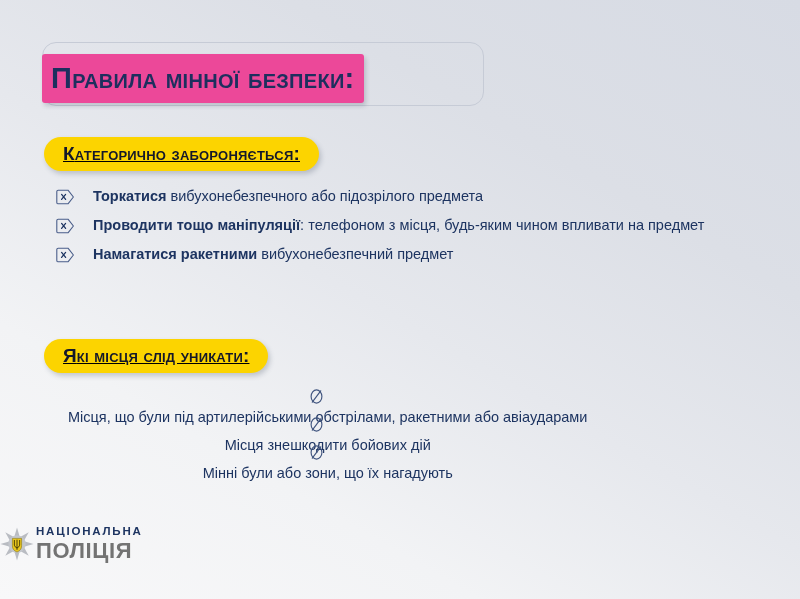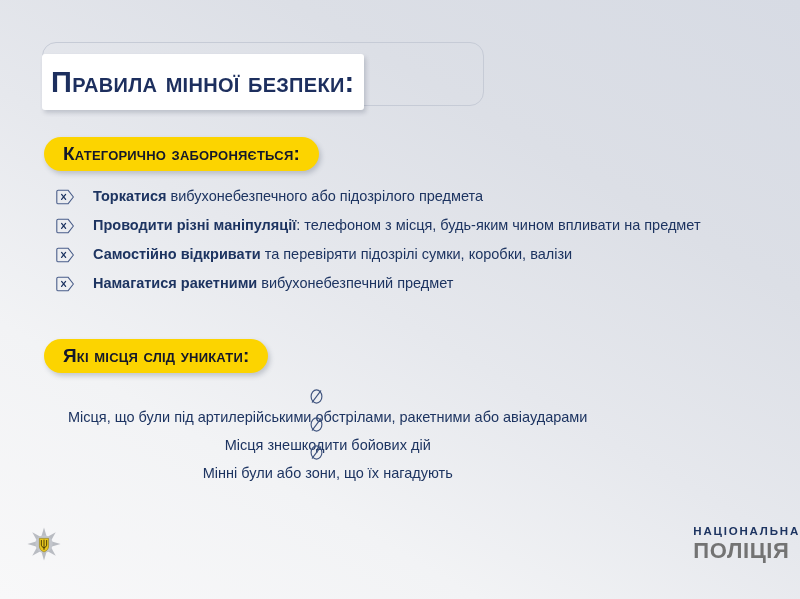--- a/index.html
+++ b/index.html
@@ -23,22 +23,22 @@
     left:42px; top:42px;
     width:442px; height:64px;
     border:1px solid #c6cbd6;
     border-radius:14px;
     background:transparent;
     display:flex; align-items:center;
   }
   .title-highlight {
     position:absolute;
     left:-1px; top:11px;
-    height:56px;
-    background:#ffffff;
+    height:49px;
+    background:#ec4899;
     border-radius:3px;
     display:flex; align-items:center;
     padding:0 9px 0 9px;
     box-shadow:2px 3px 4px rgba(60,70,90,.22);
   }
   .title-text {
     font-size:29px;
     font-weight:bold;
     color:#1d2f5e;
     letter-spacing:.3px;
@@ -51,20 +51,21 @@
 
   
   .pill {
     position:absolute;
     height:34px;
     background:#fcd400;
     border-radius:20px;
     display:flex; align-items:center;
     padding:0 19px;
     box-shadow:2px 3px 5px rgba(60,70,90,.25);
+    text-decoration:underline;
   }
   .pill-text {
     font-size:19px;
     font-weight:bold;
     color:#14182a;
     white-space:nowrap;
     letter-spacing:.2px;
     font-variant:small-caps;
     text-transform:lowercase;
   }
@@ -102,24 +103,23 @@
   }
   .row-text b { font-weight:bold; }
   #list-avoid .row-text { padding-left:12px; font-size:14.5px; }
 
   
   .footer {
     position:absolute;
     left:0; right:0;
     top:526px;
     display:flex;
-    justify-content:space-between;
+    justify-content:flex-start;
     align-items:center;
-    gap:11px;
-    margin-left:27px;
+    gap:2px;
   }
   .badge { width:34px; height:34px; flex:0 0 34px; }
   .logo-words { display:flex; flex-direction:column; line-height:1; }
   .logo-top {
     font-size:11.5px;
     font-weight:bold;
     color:#1d3461;
     letter-spacing:1.8px;
   }
   .logo-bottom {
@@ -155,32 +155,23 @@
     <span class="row-text"><b>Торкатися</b><span> вибухонебезпечного або підозрілого предмета</span></span>
   </div>
 
   <div class="row">
     <span class="bullet">
       <svg width="19" height="16" viewBox="0 0 19 16">
         <path d="M2.2 1.2 H12 L17.4 8 L12 14.8 H2.2 A1.4 1.4 0 0 1 0.8 13.4 V2.6 A1.4 1.4 0 0 1 2.2 1.2 Z" fill="none" stroke="#4a5e8a" stroke-width="1.1" stroke-linejoin="round"></path>
         <path d="M5.6 5.4 L9.6 10.4 M9.6 5.4 L5.6 10.4" stroke="#1d3461" stroke-width="1.25" stroke-linecap="round"></path>
       </svg>
     </span>
-    <span class="row-text"><b>Проводити різні маніпуляції</b><span>: телефоном з місця, будь-яким чином впливати на предмет</span></span>
-  </div>
-
-  <div class="row">
-    <span class="bullet">
-      <svg width="19" height="16" viewBox="0 0 19 16">
-        <path d="M2.2 1.2 H12 L17.4 8 L12 14.8 H2.2 A1.4 1.4 0 0 1 0.8 13.4 V2.6 A1.4 1.4 0 0 1 2.2 1.2 Z" fill="none" stroke="#4a5e8a" stroke-width="1.1" stroke-linejoin="round"></path>
-        <path d="M5.6 5.4 L9.6 10.4 M9.6 5.4 L5.6 10.4" stroke="#1d3461" stroke-width="1.25" stroke-linecap="round"></path>
-      </svg>
-    </span>
-    <span class="row-text"><b>Самостійно відкривати</b><span> та перевіряти підозрілі сумки, коробки, валізи</span></span>
-  </div>
+    <span class="row-text"><b>Проводити тощо маніпуляції</b><span>: телефоном з місця, будь-яким чином впливати на предмет</span></span>
+  </div>
+
 
   <div class="row">
     <span class="bullet">
       <svg width="19" height="16" viewBox="0 0 19 16">
         <path d="M2.2 1.2 H12 L17.4 8 L12 14.8 H2.2 A1.4 1.4 0 0 1 0.8 13.4 V2.6 A1.4 1.4 0 0 1 2.2 1.2 Z" fill="none" stroke="#4a5e8a" stroke-width="1.1" stroke-linejoin="round"></path>
         <path d="M5.6 5.4 L9.6 10.4 M9.6 5.4 L5.6 10.4" stroke="#1d3461" stroke-width="1.25" stroke-linecap="round"></path>
       </svg>
     </span>
     <span class="row-text"><b>Намагатися ракетними</b><span> вибухонебезпечний предмет</span></span>
   </div>

